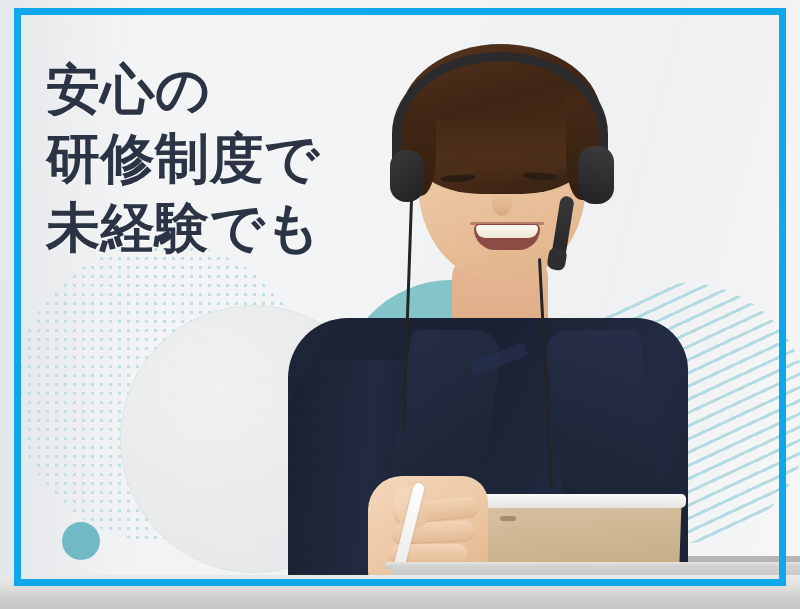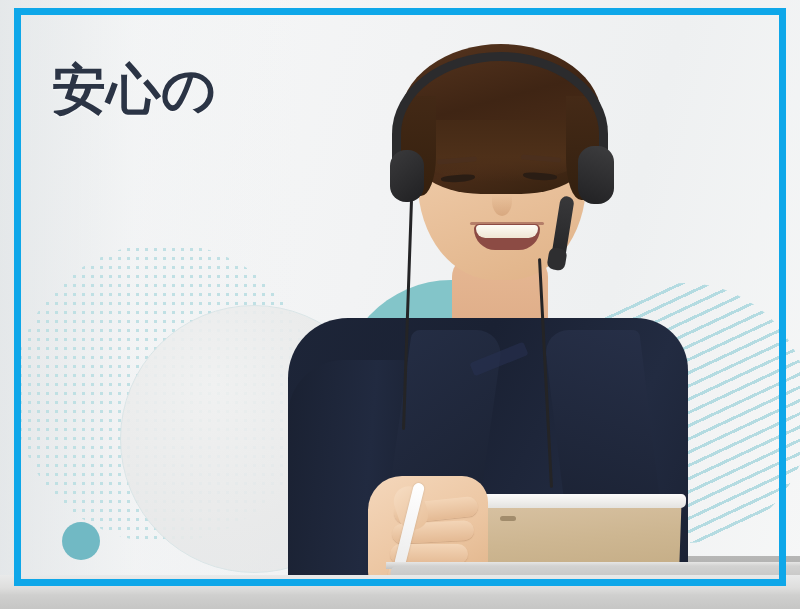--- a/index.html
+++ b/index.html
@@ -320,21 +320,21 @@
   .frame {
     position:absolute;
     left:14px; top:8px;
     width:772px; height:578px;
     border:7px solid #0ea7e9;
     pointer-events:none;
   }
 
   
   .headline {
-    position:absolute; left:52px; top:55px;
+    position:absolute; left:46px; top:55px;
     width:330px;
     color:#2b3445;
     font-weight:700;
     font-size:54px;
     line-height:69px;
     letter-spacing:.5px;
     white-space:nowrap;
     text-shadow:0 1px 2px rgba(255,255,255,.65);
   }
   .headline .hl-line { display:block; }
@@ -409,17 +409,19 @@
       <div class="laptop"></div>
       <div class="laptop-foot"></div>
     </div>
 
     <div class="desk-edge"></div>
     <div class="desk"></div>
   </div>
 
   <div class="headline">
     <span class="hl-line">安心の</span>
+    <span class="hl-line">研修制度で</span>
+    <span class="hl-line">未経験でも</span>
   </div>
 
   <div class="frame"></div>
 
 </div>
 
 </body></html>

